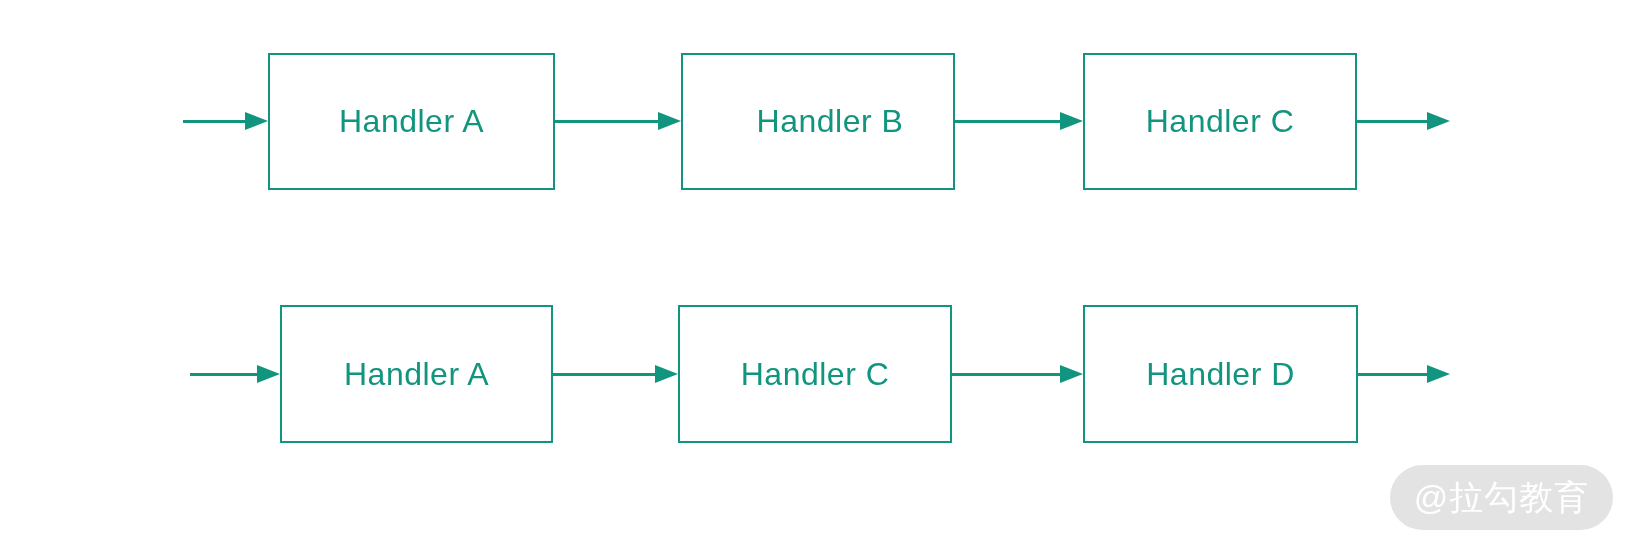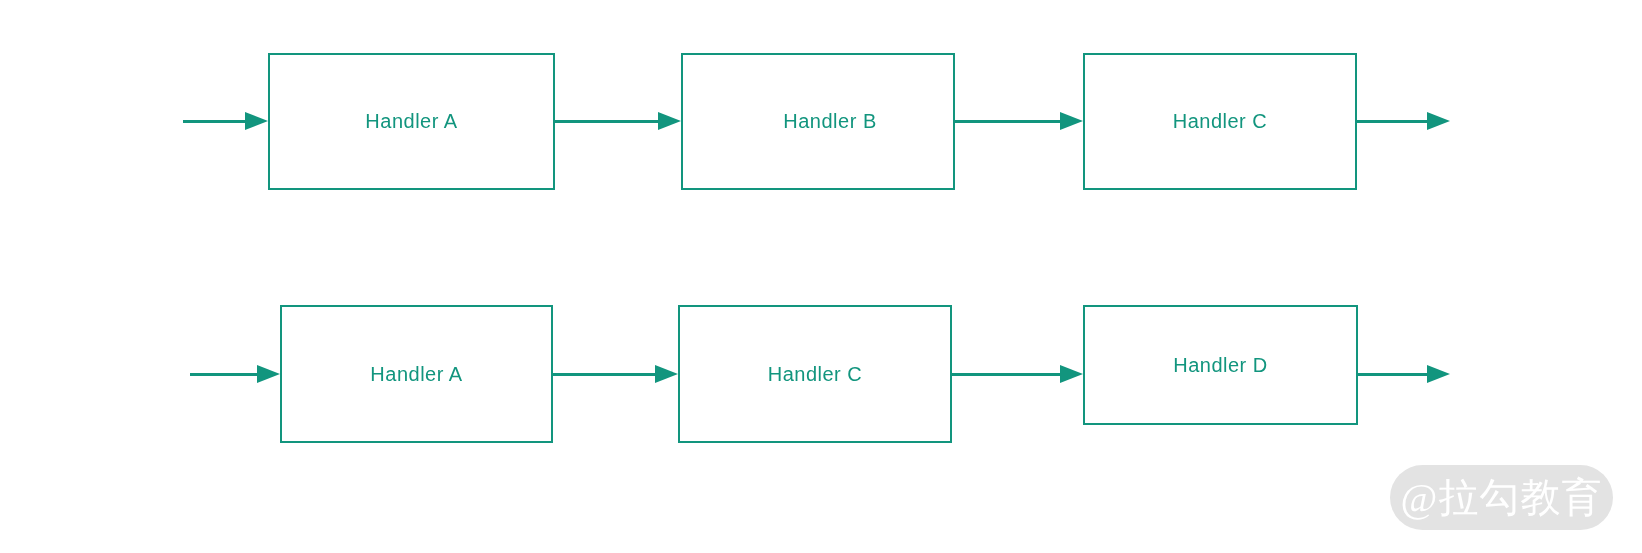--- a/index.html
+++ b/index.html
@@ -21,21 +21,21 @@
     position: absolute;
     box-sizing: border-box;
     border: 2px solid var(--accent);
     background: var(--bg);
     display: flex;
     align-items: center;
     justify-content: center;
   }
   .node .label {
     color: var(--accent);
-    font-size: 20px;
+    font-size: 32px;
     letter-spacing: 0.5px;
     white-space: nowrap;
   }
   .arrow {
     position: absolute;
     height: 20px;
     display: flex;
     align-items: center;
   }
   .arrow .shaft {
@@ -58,24 +58,23 @@
     width: 223px;
     height: 65px;
     border-radius: 33px;
     background: var(--wm-bg);
     display: flex;
     align-items: center;
     justify-content: center;
   }
   .watermark .wm-text {
     color: var(--wm-text);
-    font-size: 40px;
+    font-size: 34px;
     letter-spacing: 1px;
     white-space: nowrap;
-    font-family: Liberation Serif, serif;
   }
 </style>
 </head>
 <body>
 
 <div class="canvas">
 
   <div class="arrow" style="left:183px; top:111px; width:85px;">
     <span class="shaft"></span>
     <span class="head"></span>
@@ -124,21 +123,21 @@
 
   <div class="node" style="left:678px; top:305px; width:274px; height:138px;">
     <span class="label">Handler C</span>
   </div>
 
   <div class="arrow" style="left:952px; top:364px; width:131px;">
     <span class="shaft"></span>
     <span class="head"></span>
   </div>
 
-  <div class="node" style="left:1083px; top:305px; width:275px; height:120px;">
+  <div class="node" style="left:1083px; top:305px; width:275px; height:138px;">
     <span class="label">Handler D</span>
   </div>
 
   <div class="arrow" style="left:1358px; top:364px; width:92px;">
     <span class="shaft"></span>
     <span class="head"></span>
   </div>
 
   <div class="watermark">
     <span class="wm-text">@拉勾教育</span>

